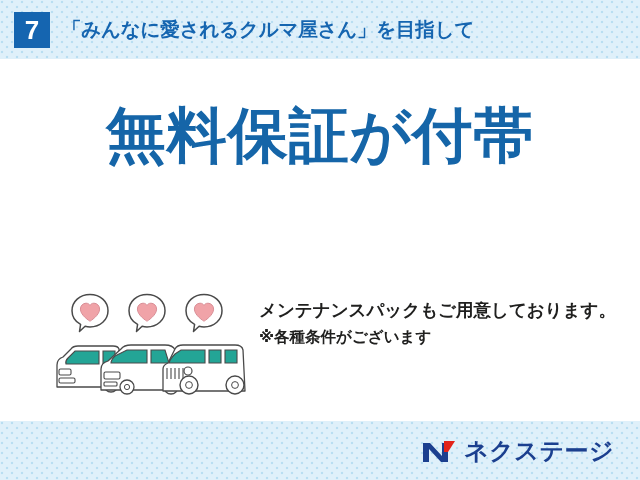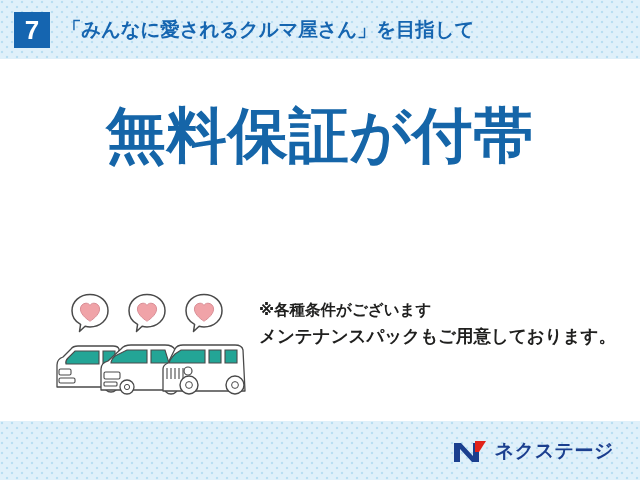--- a/index.html
+++ b/index.html
@@ -174,21 +174,21 @@
     align-items: center;
     margin-right: 26px;
   }
   #brand-logo {
     width: 34px;
     height: 24px;
     flex: 0 0 auto;
   }
   #brand-name {
     margin-left: 8px;
-    font-size: 19px;
+    font-size: 24px;
     font-weight: bold;
     color: #1b3f8f;
     letter-spacing: 0.5px;
     white-space: nowrap;
     font-family: "DejaVu Sans", "Liberation Sans", sans-serif;
   }
 </style>
 </head>
 <body>
 
@@ -267,22 +267,22 @@
             <circle cx="133" cy="36" r="4" fill="#ffffff" stroke="#4a4a4a" stroke-width="1.2"></circle>
             <circle cx="134" cy="50" r="9" fill="#ffffff" stroke="#4a4a4a" stroke-width="1.4"></circle>
             <circle cx="134" cy="50" r="3.4" fill="#ffffff" stroke="#4a4a4a" stroke-width="1"></circle>
             <circle cx="180" cy="50" r="9" fill="#ffffff" stroke="#4a4a4a" stroke-width="1.4"></circle>
             <circle cx="180" cy="50" r="3.4" fill="#ffffff" stroke="#4a4a4a" stroke-width="1"></circle>
           </g>
         </svg>
       </div>
 
       <div id="bodycopy">
+        <span class="body-line">メンテナンスパックもご用意しております。</span>
         <span class="body-line note">※各種条件がございます</span>
-        <span class="body-line">メンテナンスパックもご用意しております。</span>
       </div>
 
     </div>
   </div>
 
   <div id="footer" class="dot-band">
     <div id="brand">
       <svg id="brand-logo" viewBox="0 0 34 24">
         <path d="M1 23 L1 4 L8 4 L20 17 L20 4 L26 4 L26 23 L19 23 L7 10 L7 23 Z" fill="#1b3f8f"></path>
         <path d="M22 2 L33 2 L26 13 L22 13 Z" fill="#e2231a"></path>

